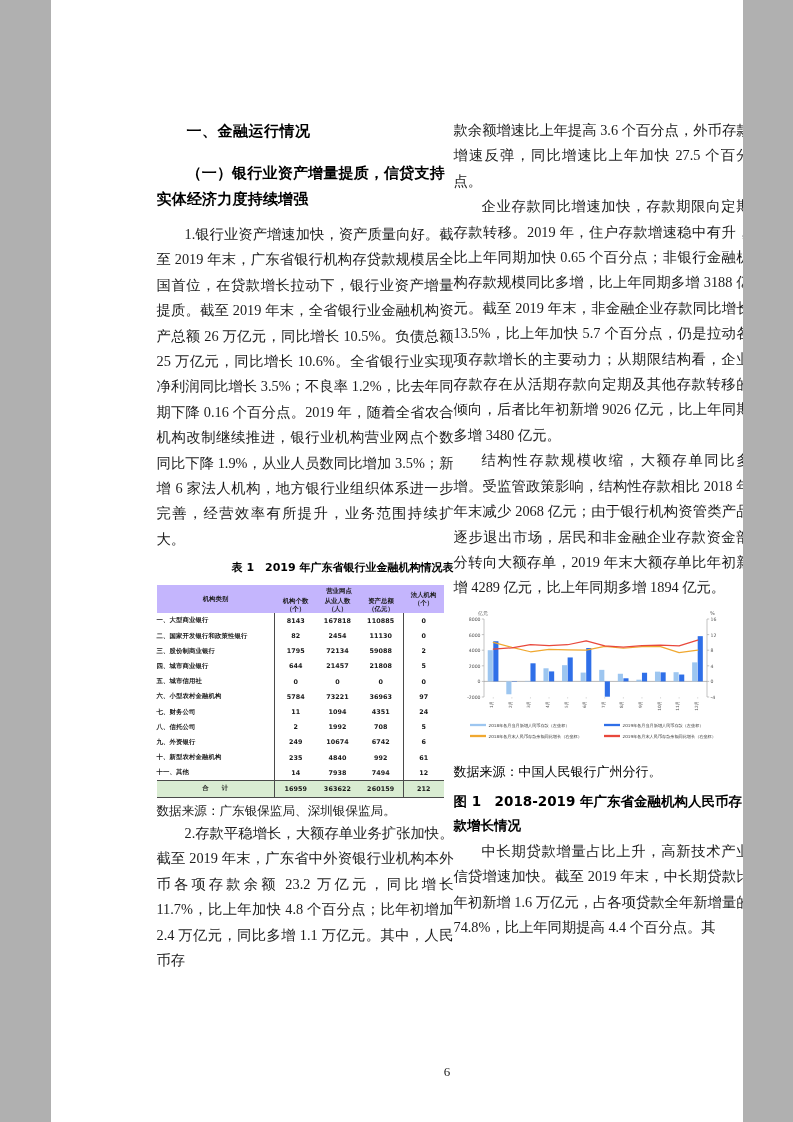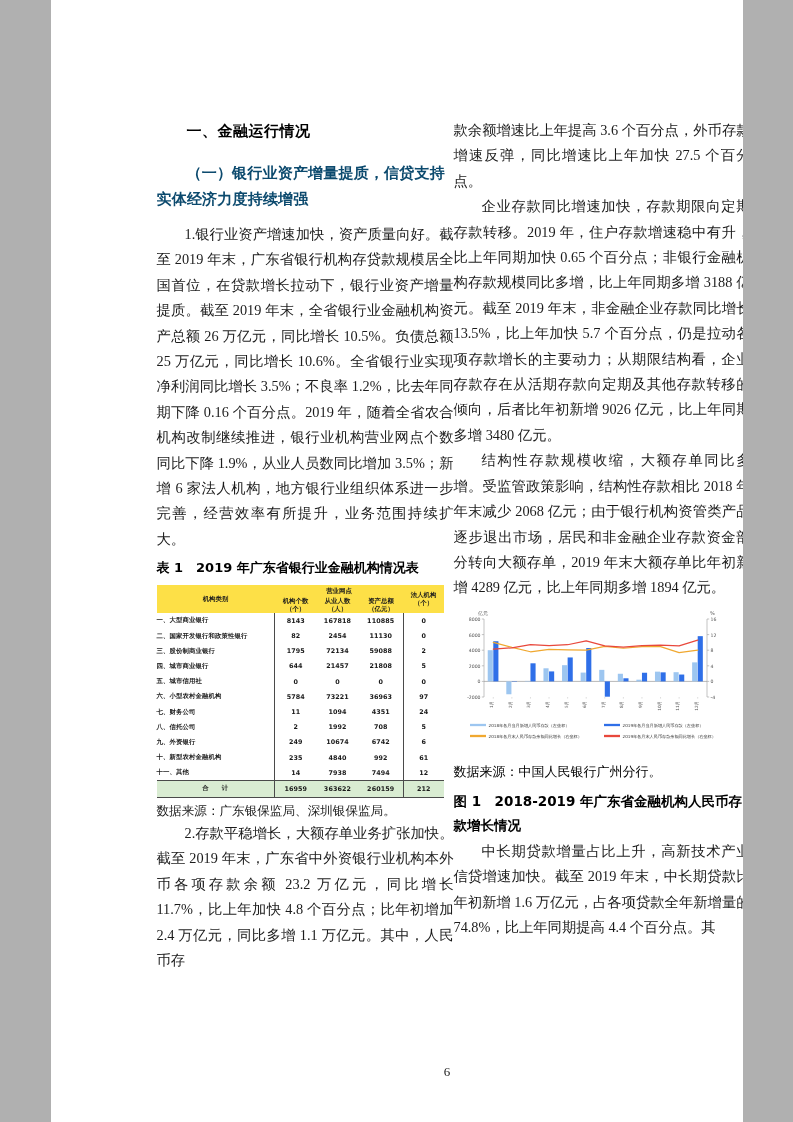--- a/index.html
+++ b/index.html
@@ -42,59 +42,60 @@
     color: #000;
     text-indent: 30px;
     margin: 0 0 16px 0;
     letter-spacing: 0.5px;
   }
   .h2 {
     font-family: "DejaVu Sans", "Liberation Sans", sans-serif;
     font-weight: bold;
     font-size: 15px;
     line-height: 26px;
-    color: #0c4a6e;
+    color: #000000;
     text-indent: 30px;
     margin: 0 0 10px 0;
     letter-spacing: 0.2px;
   }
   p.body {
     font-size: 14.3px;
     line-height: 25.4px;
     margin: 0;
     text-align: justify;
     text-justify: inter-ideograph;
     text-indent: 28px;
     color: #1b1b1b;
   }
   p.body.cont { text-indent: 0; }
 
   
   .tbl-caption {
     font-family: "DejaVu Sans", "Liberation Sans", sans-serif;
     font-weight: bold;
-    font-size: 13px;
+    font-size: 11px;
     line-height: 24px;
     margin: 4px 0 5px 0;
     color: #000;
+    text-align: right;
   }
   table.stat {
     border-collapse: collapse;
     width: 287px;
     font-family: "DejaVu Sans", "Liberation Sans", sans-serif;
     font-size: 6.4px;
     color: #1a1a1a;
     table-layout: fixed;
   }
   table.stat th, table.stat td {
     padding: 0;
     margin: 0;
   }
   table.stat thead th {
-    background: #fde047;
+    background: #c4b5fd;
     font-weight: bold;
     text-align: center;
     vertical-align: middle;
     line-height: 8px;
     height: 12px;
     border: none;
   }
   .thick-top { border-top: 1.6px solid #4a4a4a; }
   .thick-bot { border-bottom: 1.6px solid #4a4a4a; }
   .thin-bot { border-bottom: 0.8px solid #6a6a6a; }

